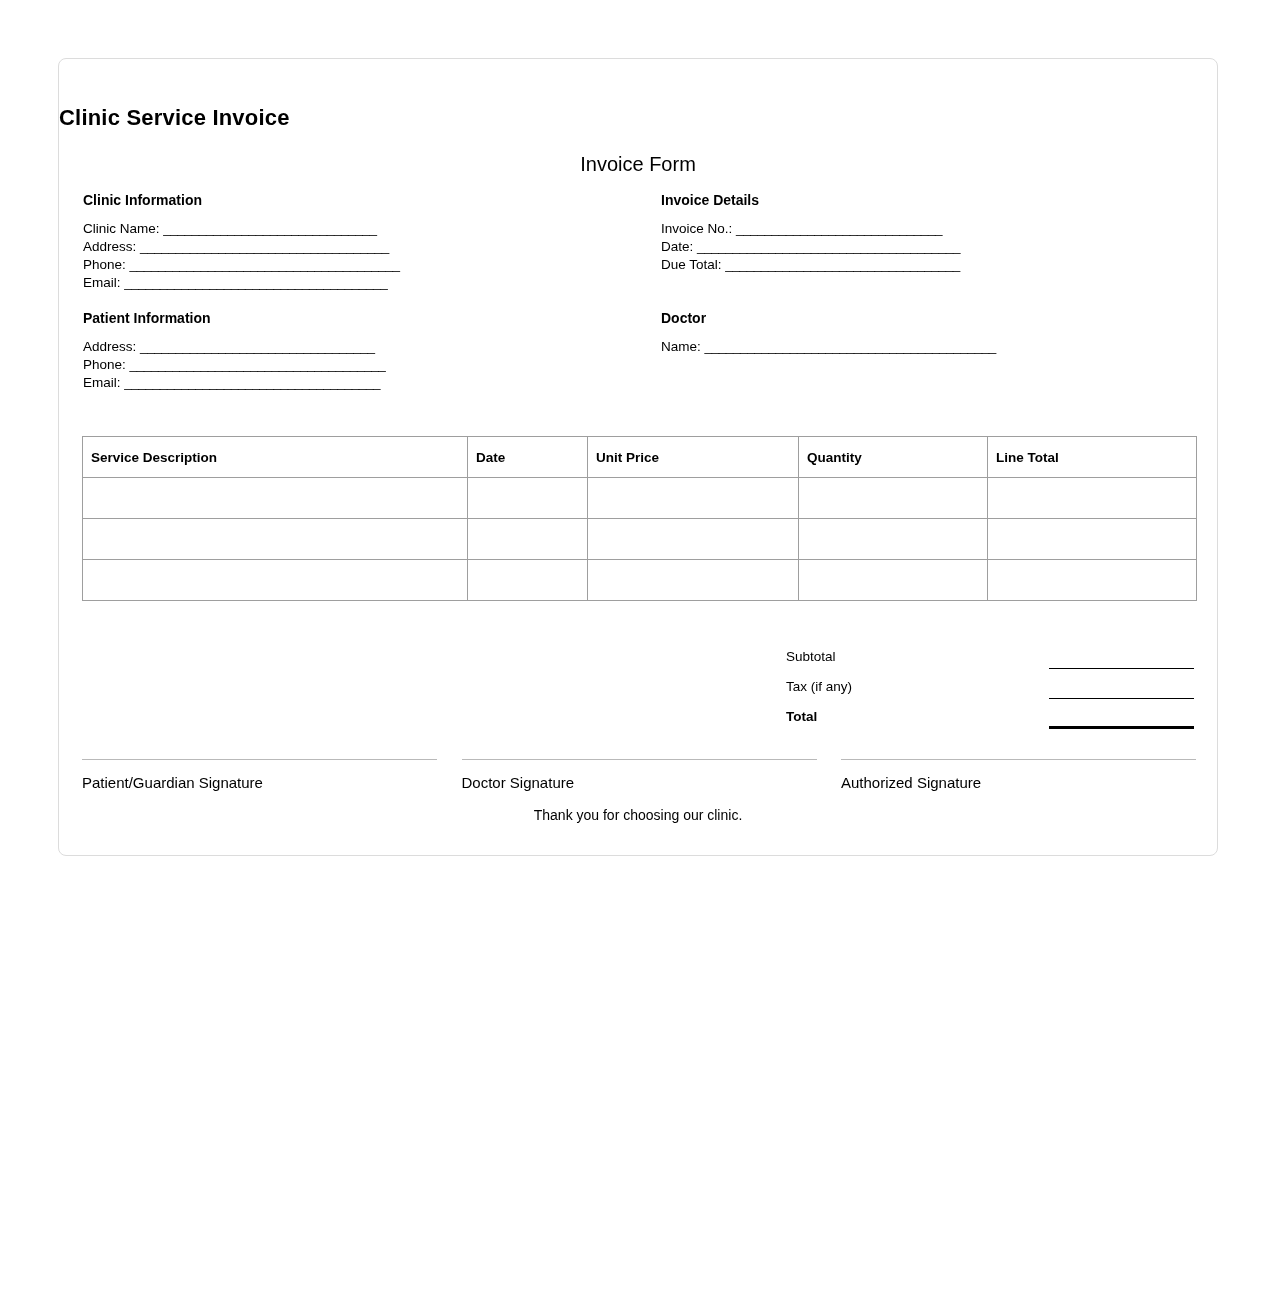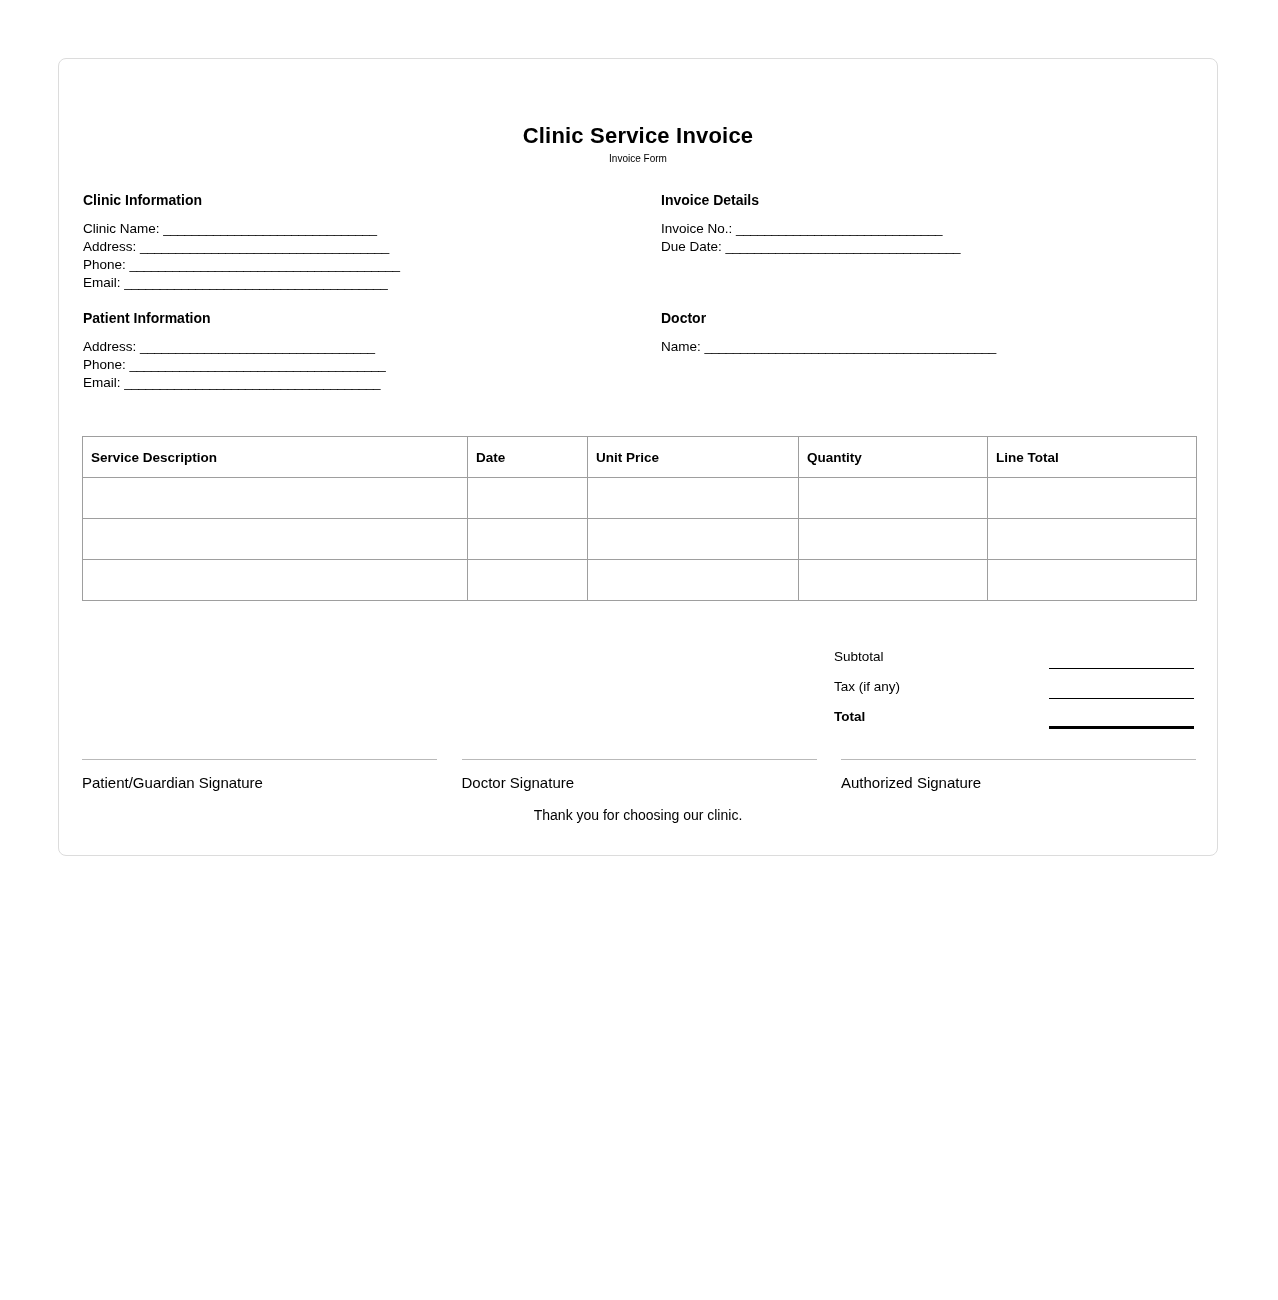--- a/index.html
+++ b/index.html
@@ -31,34 +31,33 @@
   .inner {
     position: relative;
     width: 100%;
     height: 100%;
   }
 
   
   .doc-title {
     position: absolute;
     left: 0;
-    top: 64px;
+    top: 46px;
     width: 100%;
-    text-align: center;
     font-size: 22px;
     font-weight: bold;
     letter-spacing: 0.2px;
   }
   .doc-subtitle {
     position: absolute;
     left: 0;
     top: 94px;
     width: 100%;
     text-align: center;
-    font-size: 10px;
+    font-size: 20px;
     font-weight: normal;
   }
 
   
   .col-left  { position: absolute; left: 24px;  width: 560px; }
   .col-right { position: absolute; left: 602px; width: 540px; }
 
   .block-clinic   { top: 133px; }
   .block-patient  { top: 251px; }
   .block-invoice  { top: 133px; }
@@ -128,21 +127,20 @@
   }
   .total-row {
     position: relative;
     height: 30px;
   }
   .total-label {
     position: absolute;
     left: 0;
     top: 3px;
     font-size: 13.5px;
-    margin-left: 48px;
   }
   .total-row.grand .total-label { font-weight: bold; }
   .total-value-line {
     position: absolute;
     right: 0;
     bottom: 7px;
     width: 145px;
     border-bottom: 1px solid #000000;
     height: 0;
   }
@@ -213,21 +211,25 @@
     </div>
 
     <div class="col-right block-invoice">
       <div class="section-heading">Invoice Details</div>
       <div class="field-list">
         <div class="field-row">
           <span class="field-label">Invoice No.:</span>
           <span class="field-rule">_____________________________</span>
         </div>
         <div class="field-row">
-          <span class="field-label">Due Date:</span>
+          <span class="field-label">Date:</span>
+          <span class="field-rule">_____________________________________</span>
+        </div>
+        <div class="field-row">
+          <span class="field-label">Due Total:</span>
           <span class="field-rule">_________________________________</span>
         </div>
       </div>
     </div>
 
     <div class="col-left block-patient">
       <div class="section-heading">Patient Information</div>
       <div class="field-list">
         <div class="field-row">
           <span class="field-label">Address:</span>

